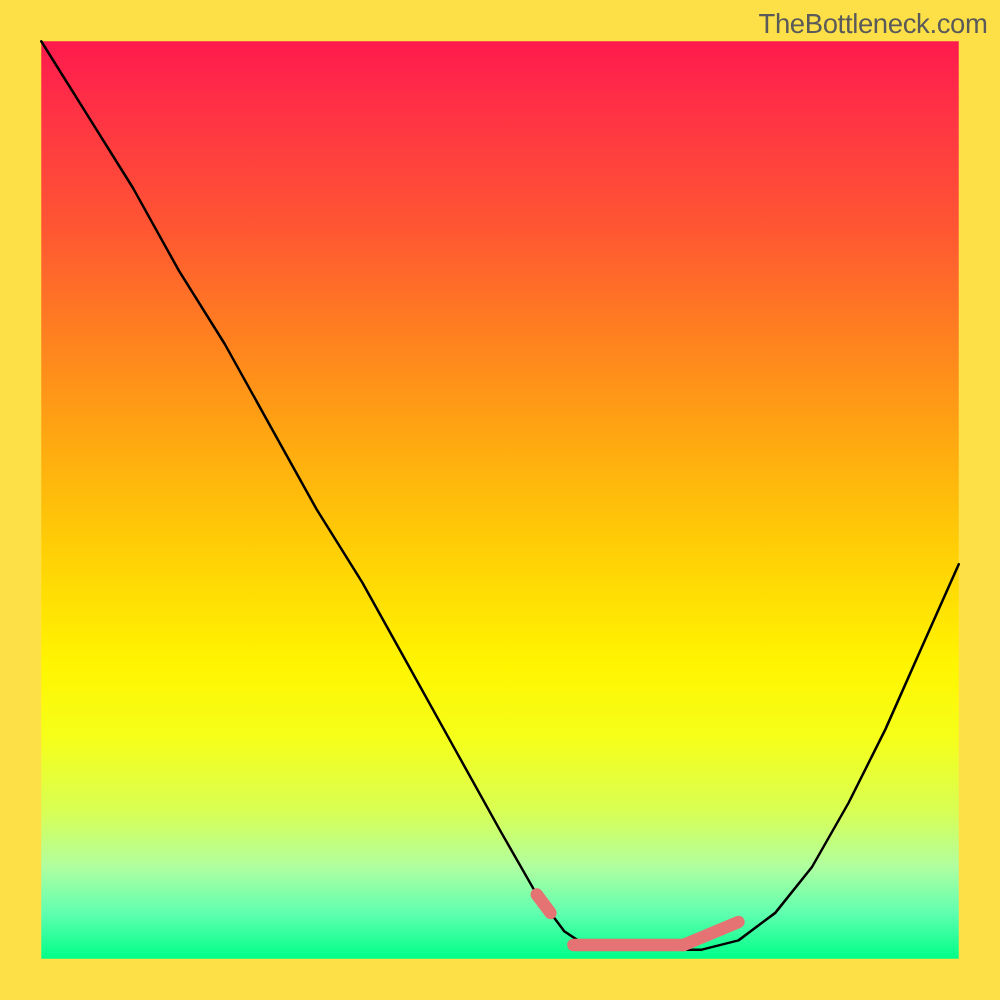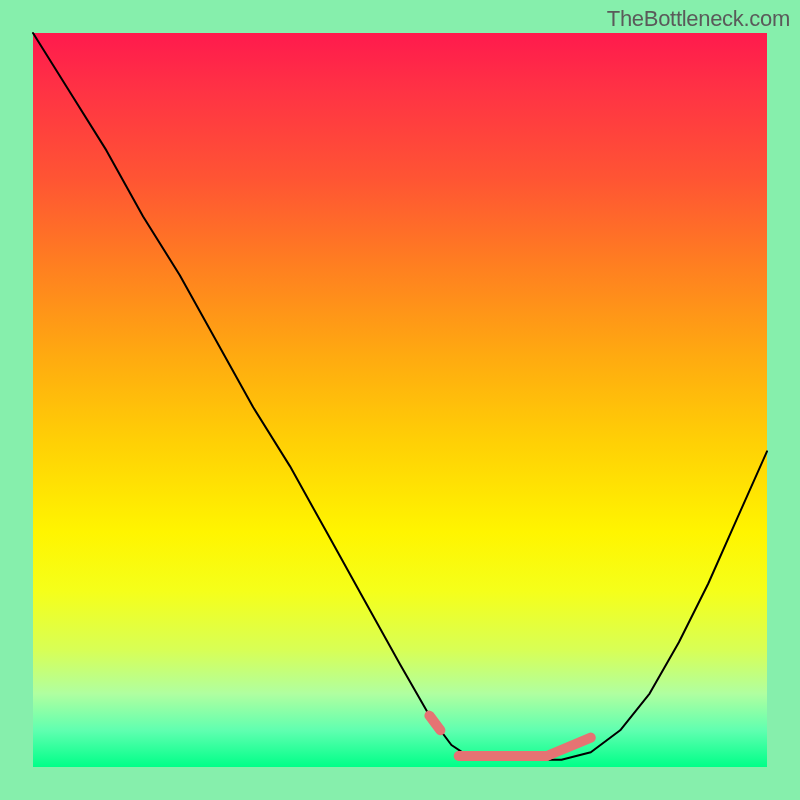--- a/index.html
+++ b/index.html
@@ -1,21 +1,21 @@
 <!DOCTYPE html>
 <html><head>
 <meta charset="utf-8">
 <style>
   * { margin: 0; padding: 0; box-sizing: border-box; }
   html, body { width: 800px; height: 800px; overflow: hidden; background: #000; }
   .container {
     position: relative;
     width: 800px;
     height: 800px;
-    background: #86efac;
+    background: #fde047;
   }
   .plot-area {
     position: absolute;
     left: 33px;
     top: 33px;
     width: 734px;
     height: 734px;
     background: linear-gradient(to bottom,
       #ff1a4d 0%,
       #ff3344 8%,

